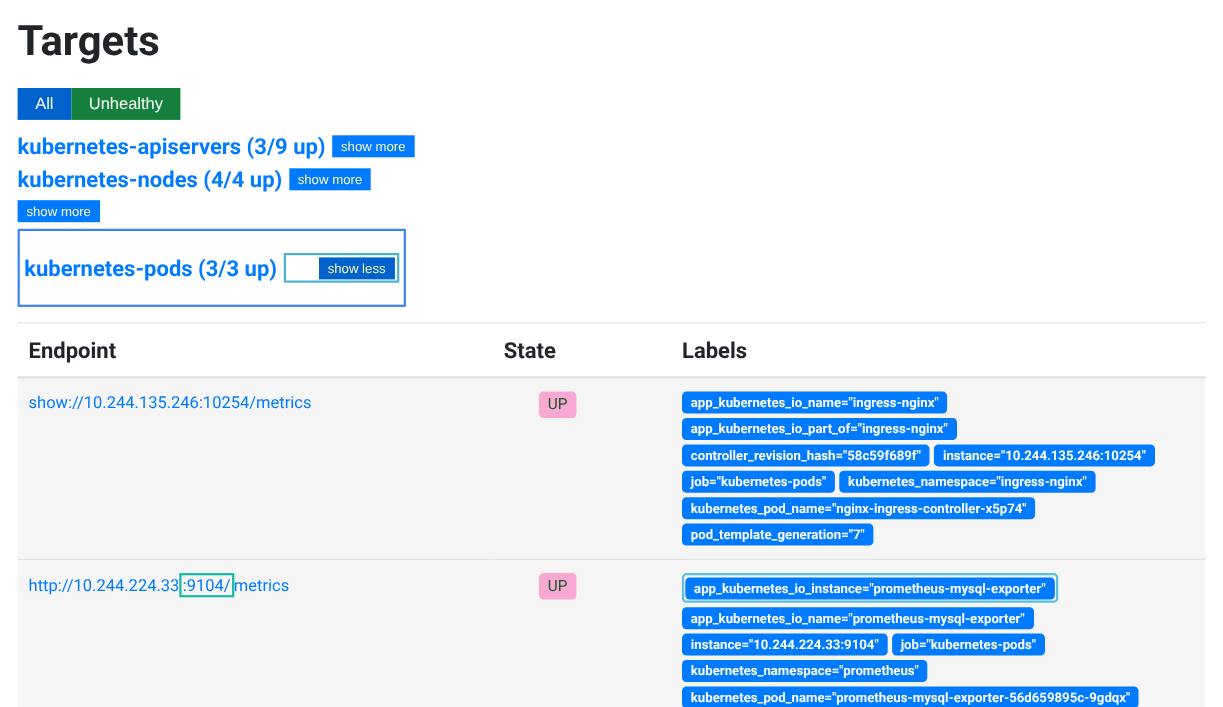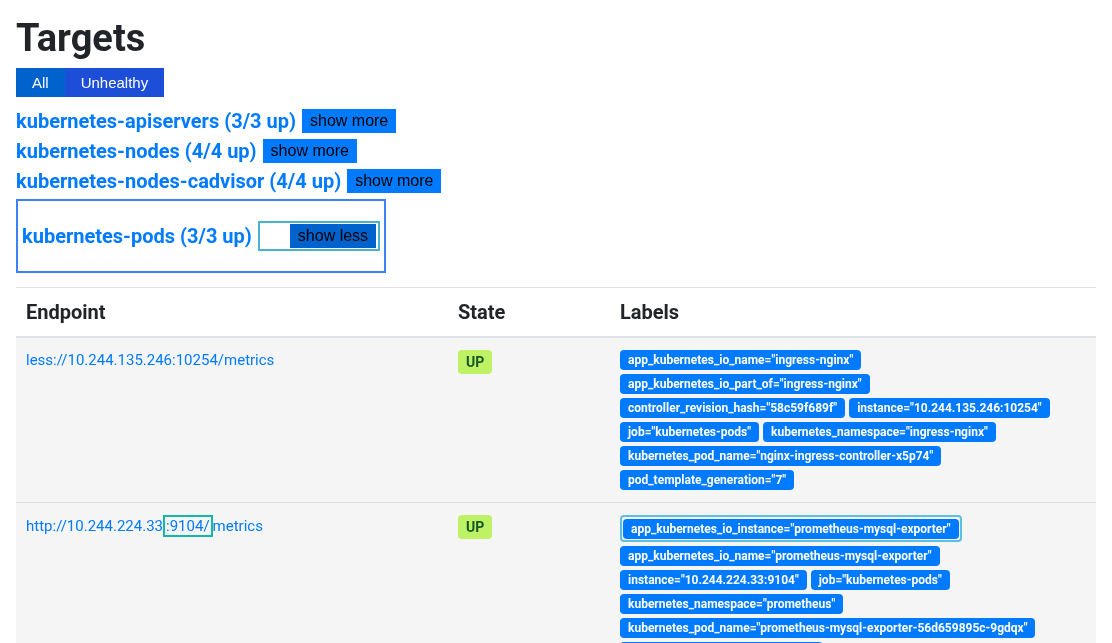--- a/index.html
+++ b/index.html
@@ -9,28 +9,28 @@
     }
     body {
       font-family: -apple-system, BlinkMacSystemFont, "Segoe UI", Roboto, "Helvetica Neue", Arial, sans-serif;
       background: #fff;
       color: #212529;
       padding: 16px;
     }
     h1 {
       font-size: 38px;
       font-weight: 700;
-      margin-bottom: 8px;
+      margin-bottom: 20px;
     }
     .filter-buttons {
       display: inline-flex;
       margin-bottom: 12px;
     }
     .filter-btn {
-      background: #1d4ed8;
+      background: #15803d;
       color: #fff;
       border: none;
       padding: 6px 16px;
       font-size: 15px;
       cursor: pointer;
     }
     .filter-btn.active {
       background: #0062cc;
     }
     .target-group {
@@ -41,24 +41,24 @@
       align-items: center;
       gap: 6px;
     }
     .target-group-title {
       color: #007bff;
       font-size: 20px;
       font-weight: 700;
     }
     .toggle-btn {
       background: #007bff;
-      color: #000000;
+      color: #fef9c3;
       border: none;
       padding: 3px 8px;
-      font-size: 16px;
+      font-size: 12px;
       cursor: pointer;
     }
     .highlighted-group {
       display: inline-block;
       border: 2px solid #3b82f6;
       padding: 20px 4px;
     }
     .highlighted-toggle {
       border: 2px solid #4ab3d1;
       padding: 1px 2px;
@@ -87,27 +87,28 @@
       border-top: 1px solid #dee2e6;
       vertical-align: top;
       background: #f5f5f5;
     }
     .endpoint-link {
       color: #007bff;
       text-decoration: none;
       font-size: 15px;
     }
     .state-badge {
-      background: #bef264;
+      background: #f9a8d4;
       color: #155724;
       padding: 4px 8px;
       border-radius: 4px;
       font-size: 14px;
-      font-weight: 700;
-      display: inline-block;
+      font-weight: 400;
+      display: inline-block;
+      margin-left: 32px;
     }
     .labels-cell {
       display: flex;
       flex-wrap: wrap;
       gap: 4px;
     }
     .label-tag {
       background: #007bff;
       color: #fff;
       padding: 3px 8px;
@@ -136,35 +137,34 @@
 
 <h1>Targets</h1>
 
 <div class="filter-buttons">
   <button class="filter-btn active">All</button>
   <button class="filter-btn">Unhealthy</button>
 </div>
 
 <div class="target-group">
   <div class="target-group-header">
-    <span class="target-group-title">kubernetes-apiservers (3/3 up)</span>
+    <span class="target-group-title">kubernetes-apiservers (3/9 up)</span>
     <button class="toggle-btn">show more</button>
   </div>
 </div>
 
 <div class="target-group">
   <div class="target-group-header">
     <span class="target-group-title">kubernetes-nodes (4/4 up)</span>
     <button class="toggle-btn">show more</button>
   </div>
 </div>
 
 <div class="target-group">
   <div class="target-group-header">
-    <span class="target-group-title">kubernetes-nodes-cadvisor (4/4 up)</span>
     <button class="toggle-btn">show more</button>
   </div>
 </div>
 
 <div class="target-group">
   <span class="highlighted-group">
     <div class="target-group-header">
       <span class="target-group-title">kubernetes-pods (3/3 up)</span>
       <span class="highlighted-toggle">
         <button class="toggle-btn">show less</button>
@@ -177,21 +177,21 @@
   <thead>
     <tr>
       <th style="width:40%">Endpoint</th>
       <th style="width:15%">State</th>
       <th>Labels</th>
     </tr>
   </thead>
   <tbody>
     <tr>
       <td>
-        <a href="#" class="endpoint-link">less://10.244.135.246:10254/metrics</a>
+        <a href="#" class="endpoint-link">show://10.244.135.246:10254/metrics</a>
       </td>
       <td>
         <span class="state-badge">UP</span>
       </td>
       <td>
         <div class="labels-cell">
           <span class="label-tag">app_kubernetes_io_name="ingress-nginx"</span>
           <span class="label-tag">app_kubernetes_io_part_of="ingress-nginx"</span>
           <span class="label-tag">controller_revision_hash="58c59f689f"</span>
           <span class="label-tag">instance="10.244.135.246:10254"</span>

